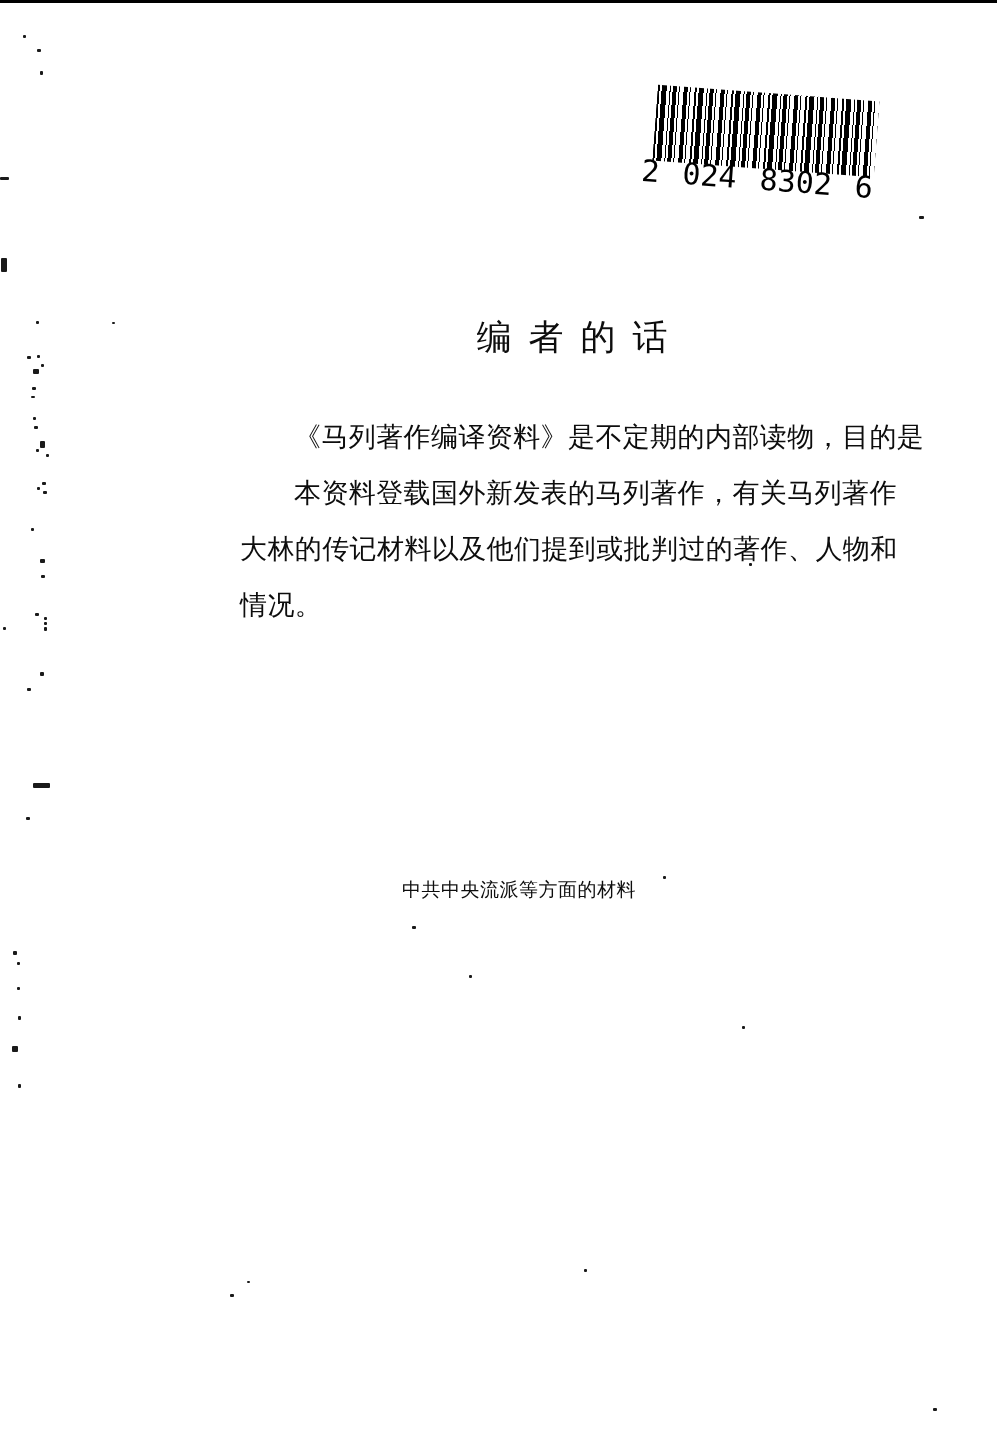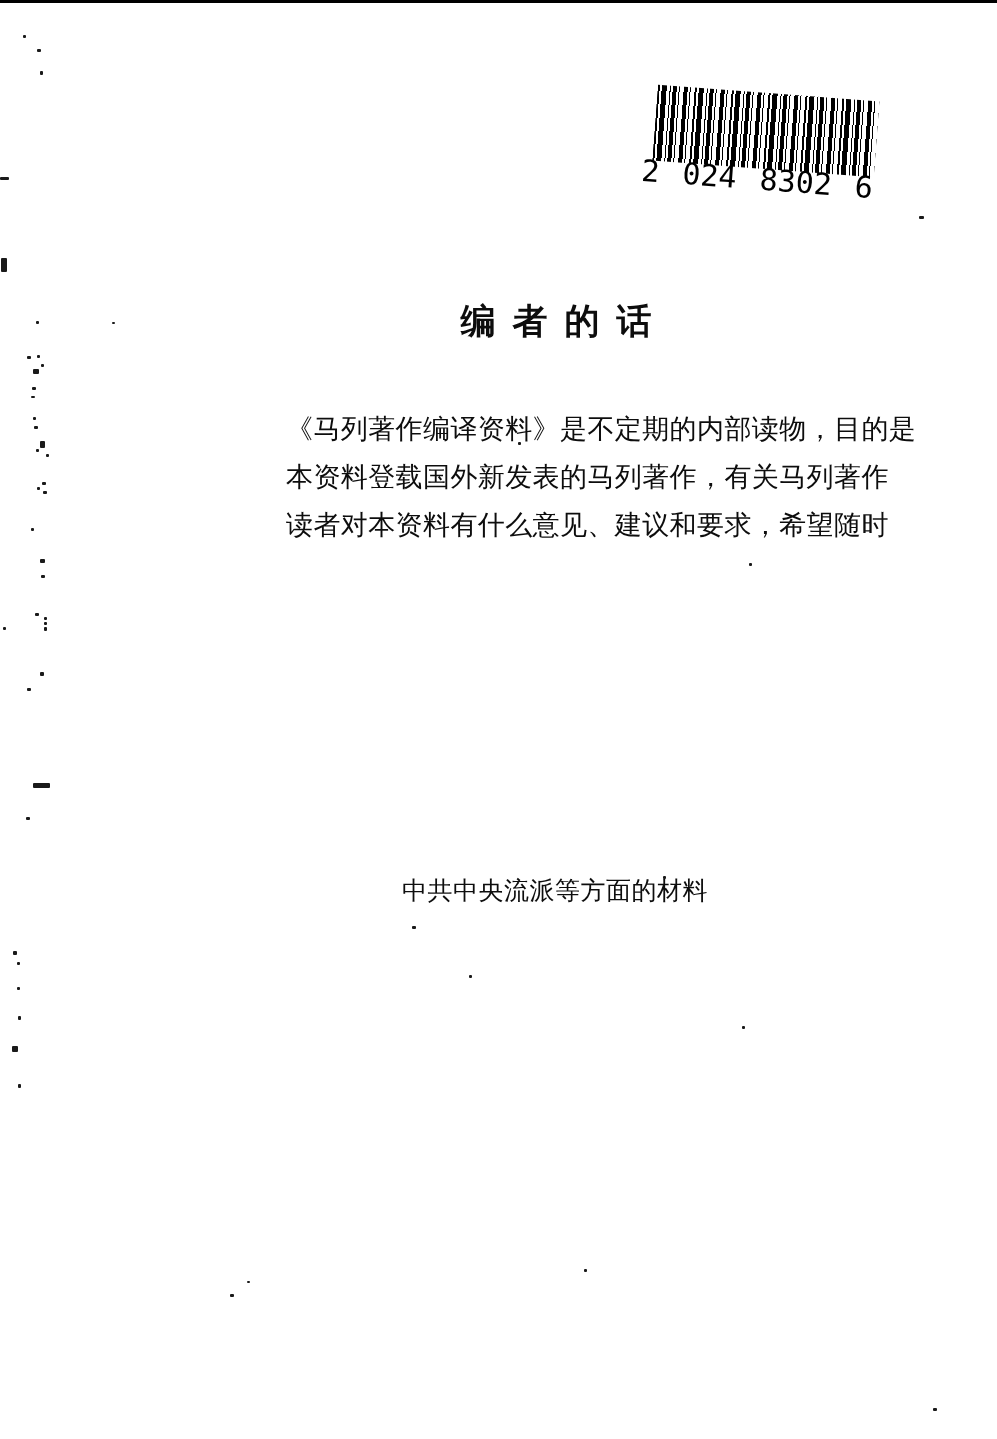--- a/index.html
+++ b/index.html
@@ -41,49 +41,49 @@
     margin-top:-6px;
     width:232px;
     display:flex;justify-content:space-between;
     font-family:"DejaVu Sans Mono", monospace;
     font-size:30px;line-height:34px;color:#000;
   }
 
   
   .title{
     position:absolute;left:228px;top:298px;width:656px;
-    margin:0;
+    margin:16px;
     text-align:center;
-    font-size:35px;font-weight:bold;
+    font-size:35px;font-weight:normal;
     letter-spacing:17px;
     text-indent:17px; 
     color:#0d0d0d;
   }
 
   
   .body-text{
     position:absolute;left:228px;top:403px;width:660px;
   }
   .body-text .line{
-    margin:4px;height:44px;line-height:44px;
+    margin:12px;height:44px;line-height:44px;
     font-size:27px;letter-spacing:0.4px;
     white-space:nowrap;
     color:#0d0d0d;
   }
   .body-text .line.indent{text-indent:2em;}
 
   
   .signature{
     position:absolute;left:402px;top:863px;width:470px;height:54px;
     display:flex;align-items:center;
     color:#0d0d0d;
     white-space:nowrap;
   }
   .sig-prefix,.sig-suffix{
-    font-size:25px;letter-spacing:0.5px;
+    font-size:19px;letter-spacing:0.5px;
   }
   .sig-names{
     display:flex;flex-direction:column;justify-content:center;
     font-size:19px;line-height:23px;letter-spacing:0.5px;
     margin:0 2px;
   }
 
   
   .speck{position:absolute;background:#1a1a1a;border-radius:1px;}
 </style>
@@ -102,21 +102,22 @@
       <span>8302</span>
       <span>6</span>
     </div>
   </div>
 
   <h1 class="title">编者的话</h1>
 
   <div class="body-text">
     <p class="line indent">《马列著作编译资料》是不定期的内部读物，目的是</p>
     <p class="line indent">本资料登载国外新发表的马列著作，有关马列著作</p>
-    <p class="line indent">读者对本资料有什么意见、建议和要求，希望随时</p>
+    <p class="line">大林的传记材料以及他们提到或批判过的著作、人物和</p>
+    <p class="line">情况。</p>
   </div>
 
   <div class="signature">
     <span class="sig-prefix">中共中央</span>
     <span class="sig-suffix">流派等方面的材料</span>
   </div>
 
 <div class="speck" style="left: 23px; top: 35px; width: 3px; height: 3px;"></div>
     <div class="speck" style="left: 37px; top: 49px; width: 4px; height: 3px;"></div>
     <div class="speck" style="left: 40px; top: 71px; width: 3px; height: 4px;"></div>

